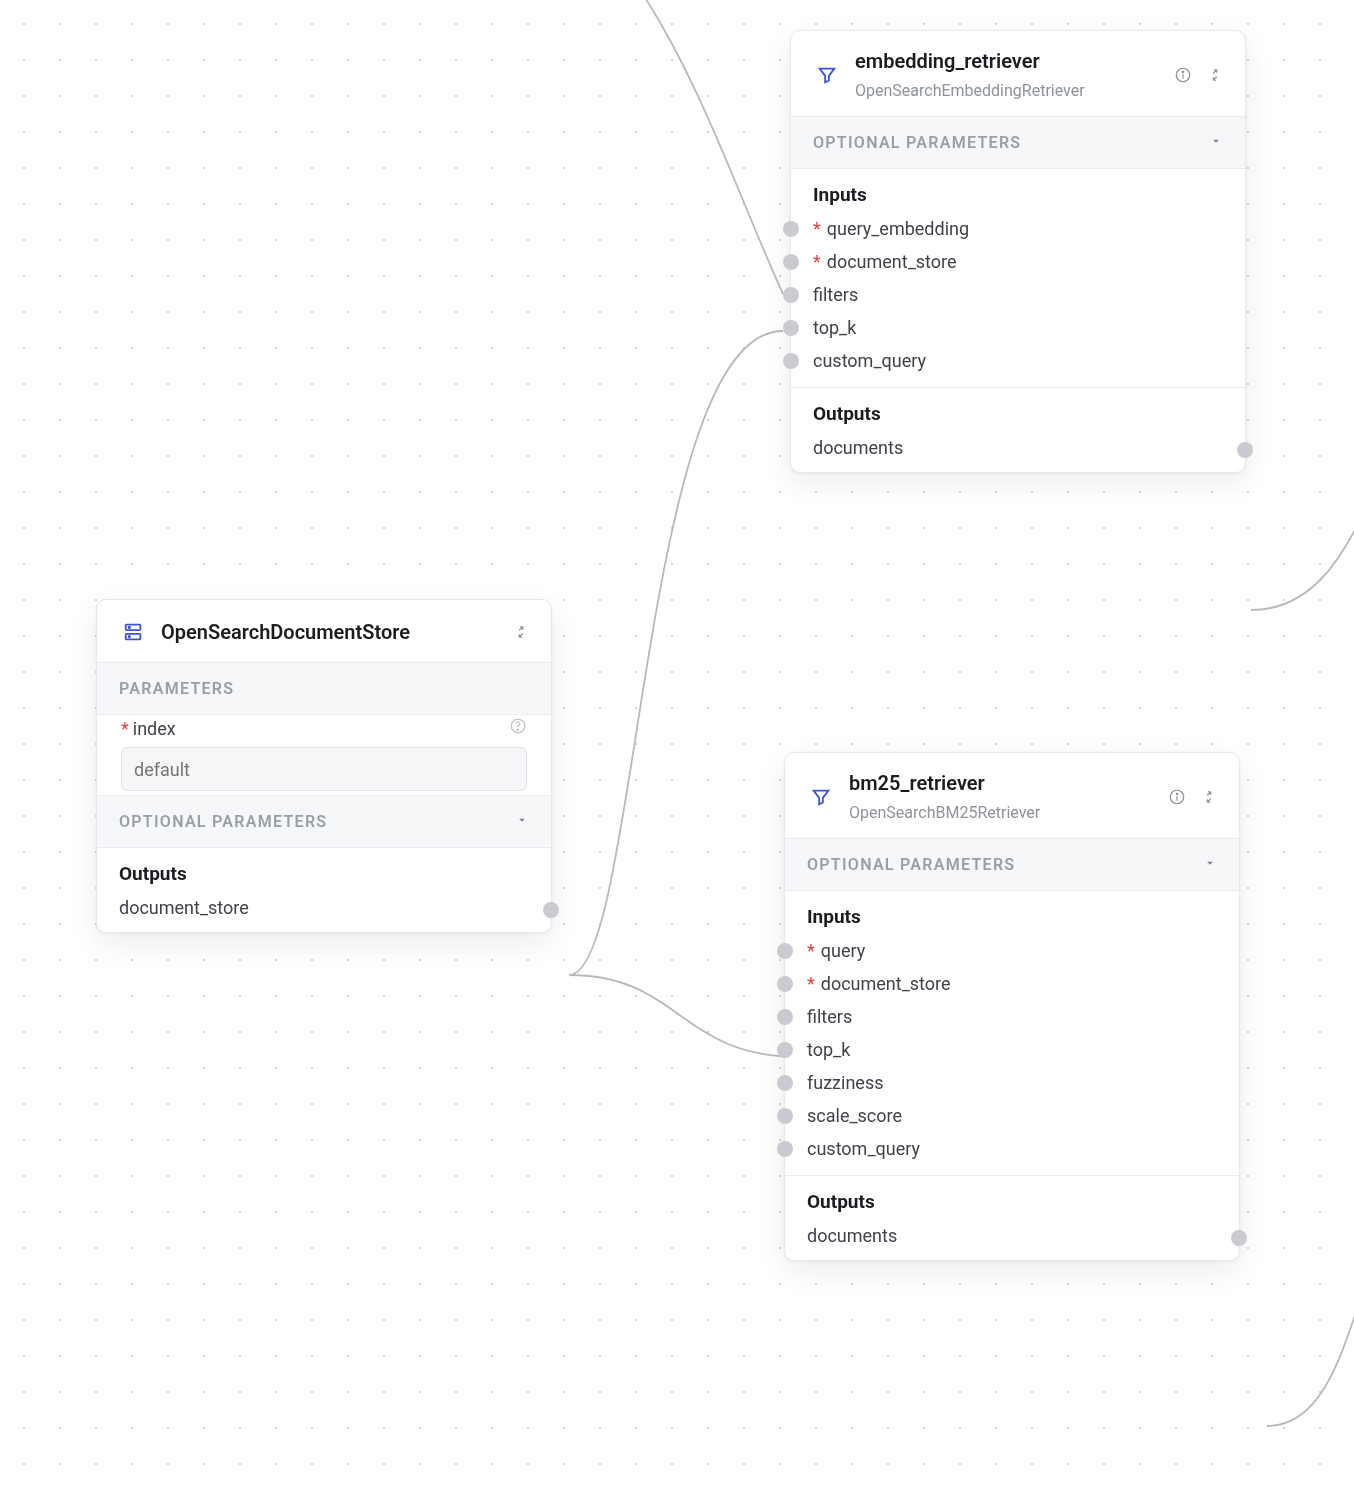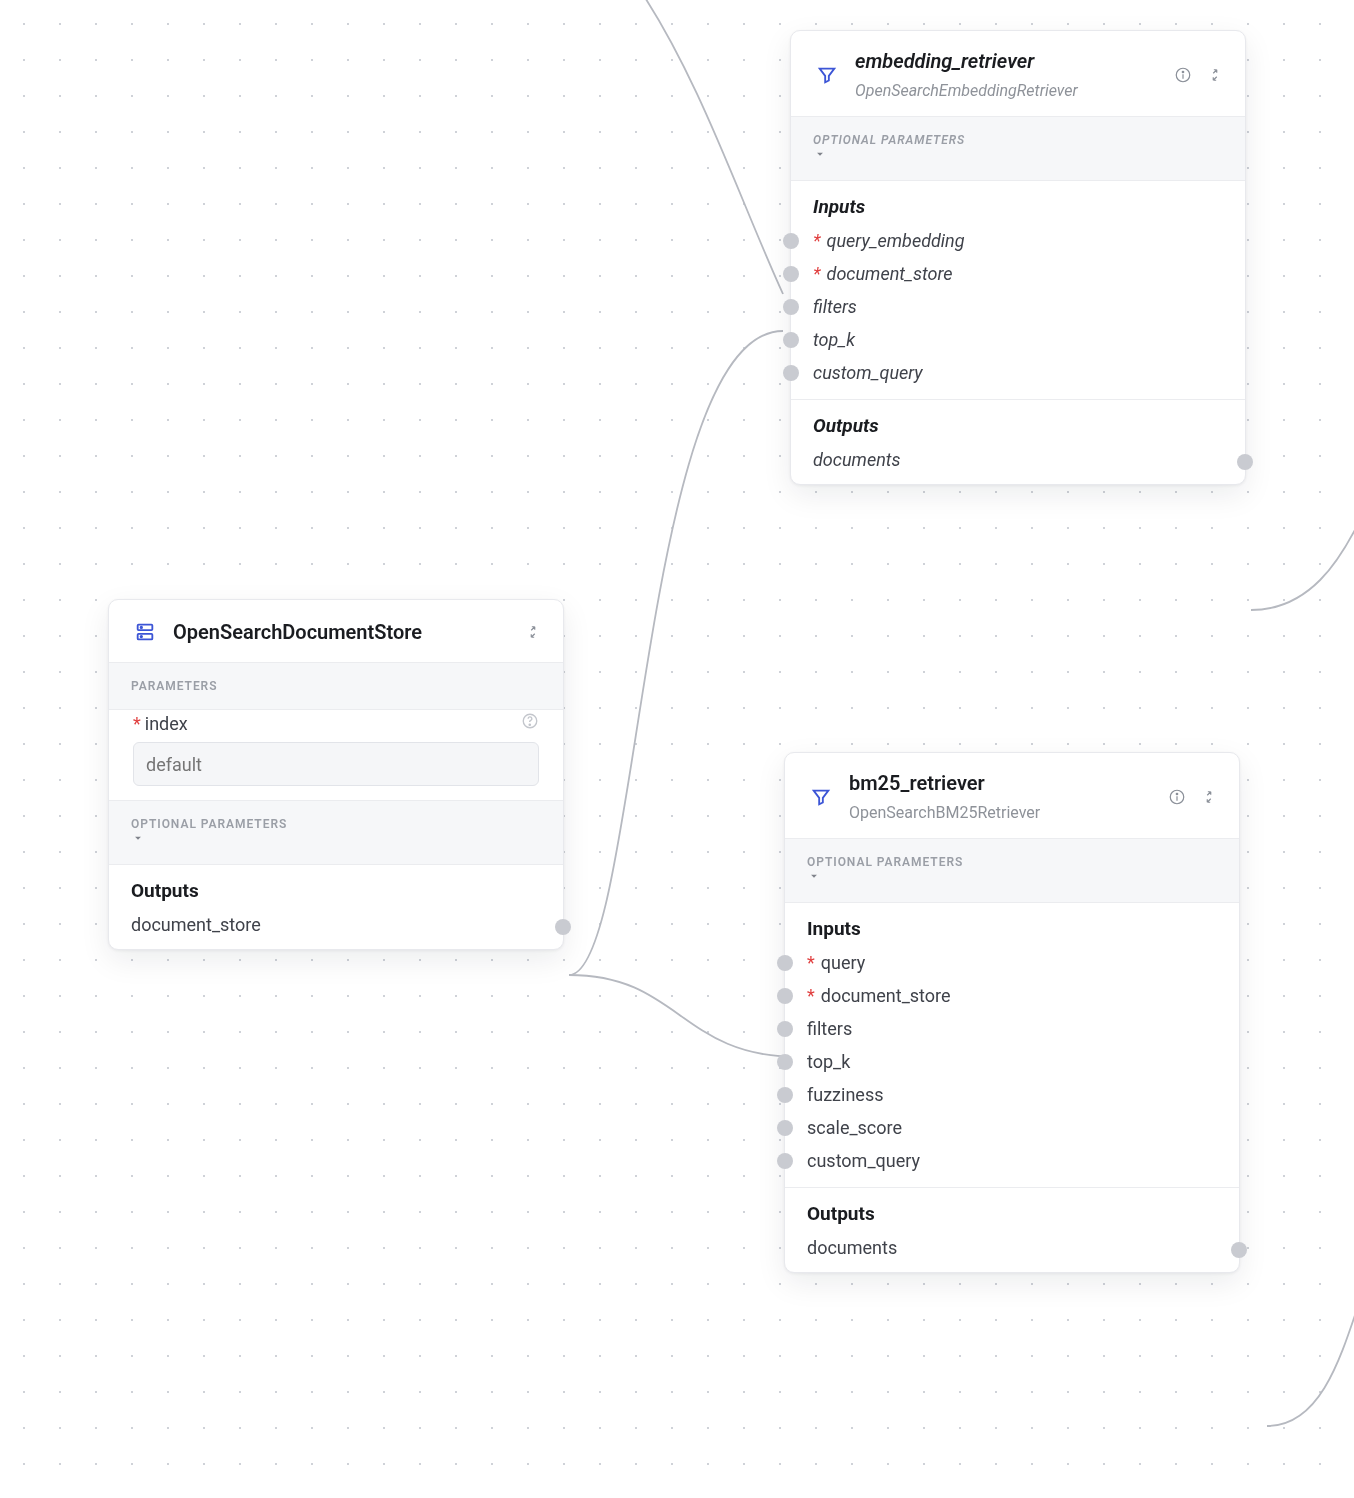--- a/index.html
+++ b/index.html
@@ -49,25 +49,24 @@
   .node .title{font-weight:600;font-size:20px;color:var(--heading);line-height:1.25;}
   .node .subtitle{font-size:16px;color:var(--sub);margin-top:7px;}
   .node .head-actions{display:flex;align-items:center;gap:12px;}
   .head-actions .mini-btn{width:20px;height:20px;display:flex;align-items:center;justify-content:center;color:#8a8f98;cursor:pointer;}
 
   .section-head{
     background:var(--section);
     border-top:1px solid var(--section-border);
     border-bottom:1px solid var(--section-border);
     padding:16px 22px;
-    display:flex;justify-content:space-between;
-    font-size:12px;letter-spacing:.08em;color:var(--muted);font-weight:600;
+    display:flex;align-items:center;justify-content:space-between;
+    font-size:16px;letter-spacing:.08em;color:var(--muted);font-weight:600;
     text-transform:uppercase;
     cursor:pointer;
-    flex-direction:column;
   }
   .section-head.no-chevron{cursor:default;}
   .chevron{color:#7f838b;}
 
   .block-title{font-weight:700;font-size:19px;color:var(--heading);padding:14px 22px 2px 22px;}
 
   .port-list{display:flex;flex-direction:column;gap:0;padding:4px 0 10px 0;}
   .port-row{display:flex;align-items:center;gap:12px;padding:6px 22px;position:relative;font-size:18px;color:var(--label);}
   .port-row .req{color:var(--required);margin-right:-6px;}
   .port-row .port-dot{
@@ -79,29 +78,29 @@
 
   .output-row{padding:10px 22px 14px 22px;font-size:18px;color:var(--label);position:relative;}
   .output-row .port-dot{position:absolute;right:-8px;top:50%;transform:translateY(-50%);width:16px;height:16px;border-radius:50%;background:var(--port);}
 
   
   .param-row{display:flex;align-items:center;justify-content:space-between;padding:2px 24px 8px 24px;font-size:18px;color:var(--label);}
   .param-row .left{display:flex;align-items:center;gap:4px;}
   .param-row .req{color:var(--required);}
   .help{color:#c3c6cc;}
   .input{
-    width:calc(100% - 48px);margin:0 24px 14px 24px;
+    width:calc(100% - 48px);margin:0 24px 4px 24px;
     height:44px;border:1px solid #e2e4e9;background:#f5f6f8;border-radius:6px;
     padding:0 12px;font-size:18px;color:#6c7079;
   }
   .sep{height:0;border-top:1px solid var(--section-border);}
 
   
-  .node.ds{left:108px;top:599px;width:456px;}
-  .node.er{left:790px;top:30px;width:456px;font-style:italic;}
+  .node.ds{left:96px;top:599px;width:456px;}
+  .node.er{left:790px;top:30px;width:456px;}
   .node.br{left:784px;top:752px;width:456px;}
 </style>
 </head>
 <body>
 
 <div class="canvas">
 
   <svg class="edges">
 
     <path d="M 640 -10 C 700 80 740 200 783 294"></path>

